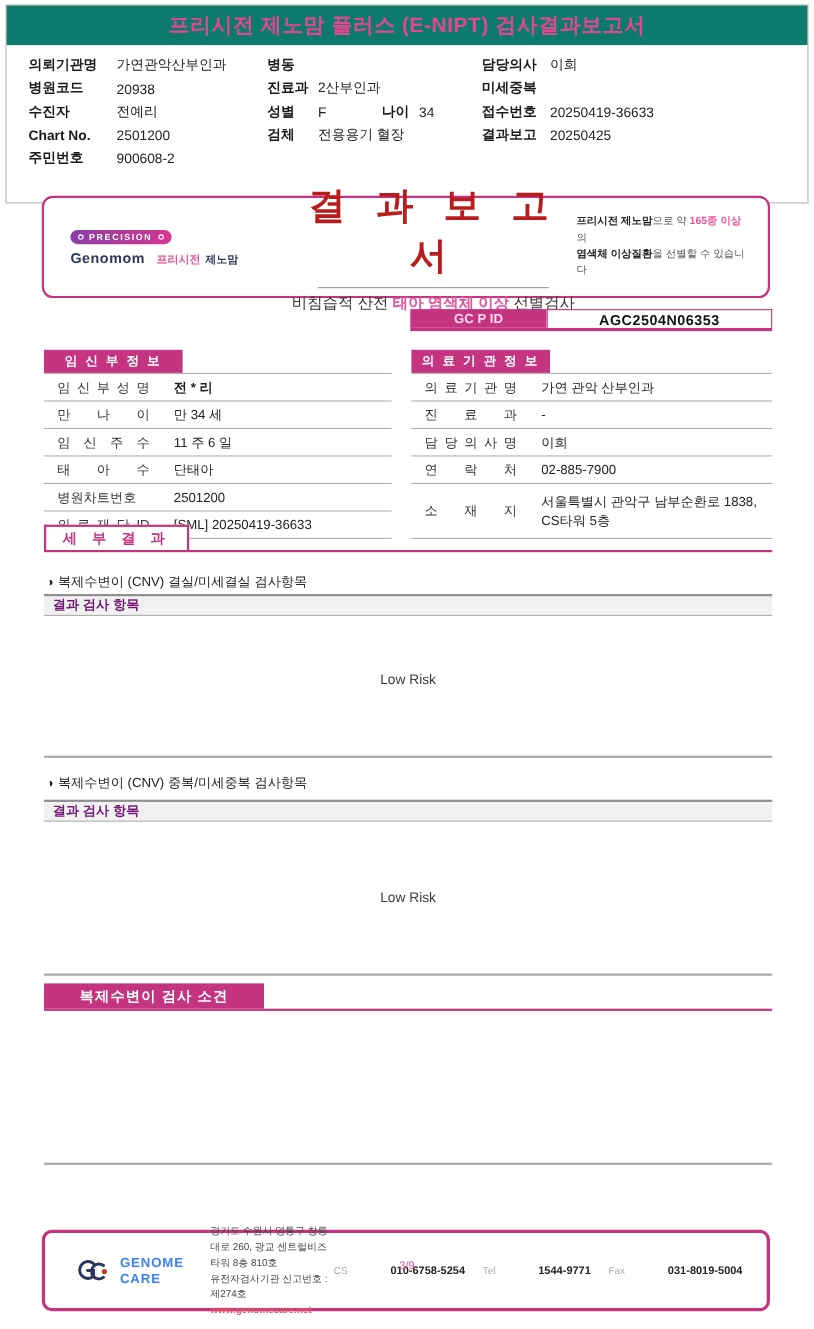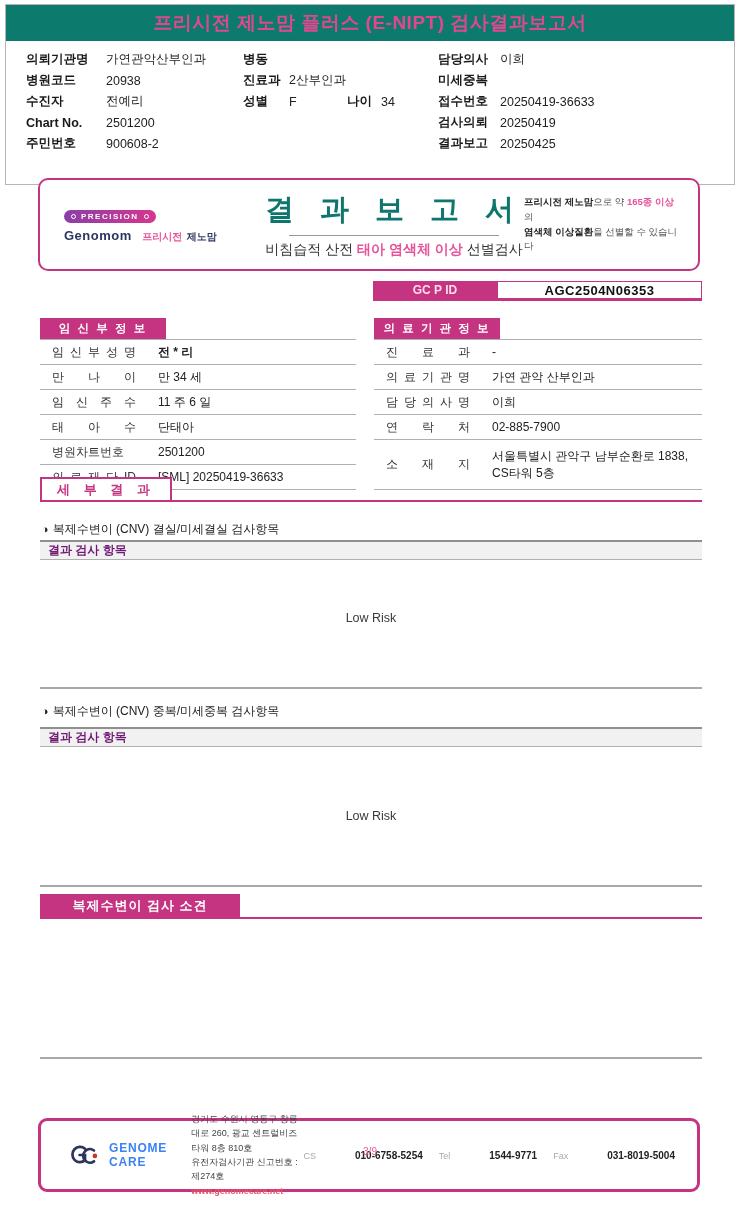--- a/index.html
+++ b/index.html
@@ -33,21 +33,21 @@
   .precision-badge { display:inline-flex; align-items:center; gap:5px;
                      background:linear-gradient(90deg,#8a3fa8,#d6368f); color:#fff;
                      font-size:8px; font-weight:bold; letter-spacing:1.5px;
                      padding:2px 7px; border-radius:8px; }
   .p-dot { width:5px; height:5px; border:1.3px solid #fff; border-radius:50%; display:inline-block; }
   .brand-line { margin-top:3px; white-space:nowrap; }
   .brand-en { font-size:13px; font-weight:bold; color:#2c3560; letter-spacing:0.5px; }
   .brand-kr1 { font-size:10px; font-weight:bold; color:#e8529a; margin-left:6px; }
   .brand-kr2 { font-size:10px; font-weight:bold; color:#2c3560; }
   .title-block { flex:1; text-align:center; }
-  .report-title { font-size:29px; font-weight:bold; color:#0f766e; letter-spacing:9px; }
+  .report-title { font-size:34px; font-weight:bold; color:#b91c1c; letter-spacing:9px; }
   .title-rule { width:210px; border-top:1px solid #999; margin:5px auto 5px auto; }
   .report-sub { font-size:14px; color:#333; }
   .hl-pink { color:#e8529a; font-weight:bold; }
   .desc-block { width:158px; flex:none; margin-right:16px; font-size:9.5px; color:#555; line-height:1.55; }
   .desc-bold { color:#222; font-weight:bold; }
 
   
   .gcpid-row { position:absolute; left:373px; top:281px; width:329px; height:20px;
                display:flex; border-bottom:3px solid #c53480; }
   .gcpid-label { width:124px; background:#c53480; color:#fbdceb; font-size:12px; font-weight:bold;
@@ -146,37 +146,37 @@
         <div class="info-row">
           <span class="info-label">진료과</span>
           <span class="info-value">2산부인과</span>
         </div>
         <div class="info-row sexage">
           <span class="info-label">성별</span>
           <span class="info-value sexval">F</span>
           <span class="agelab">나이</span>
           <span class="info-value">34</span>
         </div>
+        <div class="info-row">
+          <span class="info-label">검체</span>
+          <span class="info-value">전용용기 혈장</span>
+        </div>
       </div>
       <div class="info-col col3">
         <div class="info-row">
           <span class="info-label">담당의사</span>
           <span class="info-value">이희</span>
         </div>
         <div class="info-row">
           <span class="info-label">미세중복</span>
           <span class="info-value"></span>
         </div>
         <div class="info-row">
           <span class="info-label">접수번호</span>
           <span class="info-value">20250419-36633</span>
-        </div>
-        <div class="info-row">
-          <span class="info-label">검사의뢰</span>
-          <span class="info-value">20250419</span>
         </div>
         <div class="info-row">
           <span class="info-label">결과보고</span>
           <span class="info-value">20250425</span>
         </div>
       </div>
     </div>
   </div>
 
   <div class="report-box">
@@ -237,26 +237,26 @@
         <span class="t-label">의 료 재 단 ID</span>
         <span class="t-value">[SML] 20250419-36633</span>
       </div>
     </div>
   </div>
 
   <div class="tbl tbl-right">
     <div class="tbl-header">의 료 기 관 정 보</div>
     <div class="tbl-body">
       <div class="t-row">
+        <span class="t-label">의 료 기 관 명</span>
+        <span class="t-value">가연 관악 산부인과</span>
+      </div>
+      <div class="t-row">
         <span class="t-label">진 료 과</span>
         <span class="t-value">-</span>
-      </div>
-      <div class="t-row">
-        <span class="t-label">의 료 기 관 명</span>
-        <span class="t-value">가연 관악 산부인과</span>
       </div>
       <div class="t-row">
         <span class="t-label">담 당 의 사 명</span>
         <span class="t-value">이희</span>
       </div>
       <div class="t-row">
         <span class="t-label">연 락 처</span>
         <span class="t-value">02-885-7900</span>
       </div>
       <div class="t-row tall">

